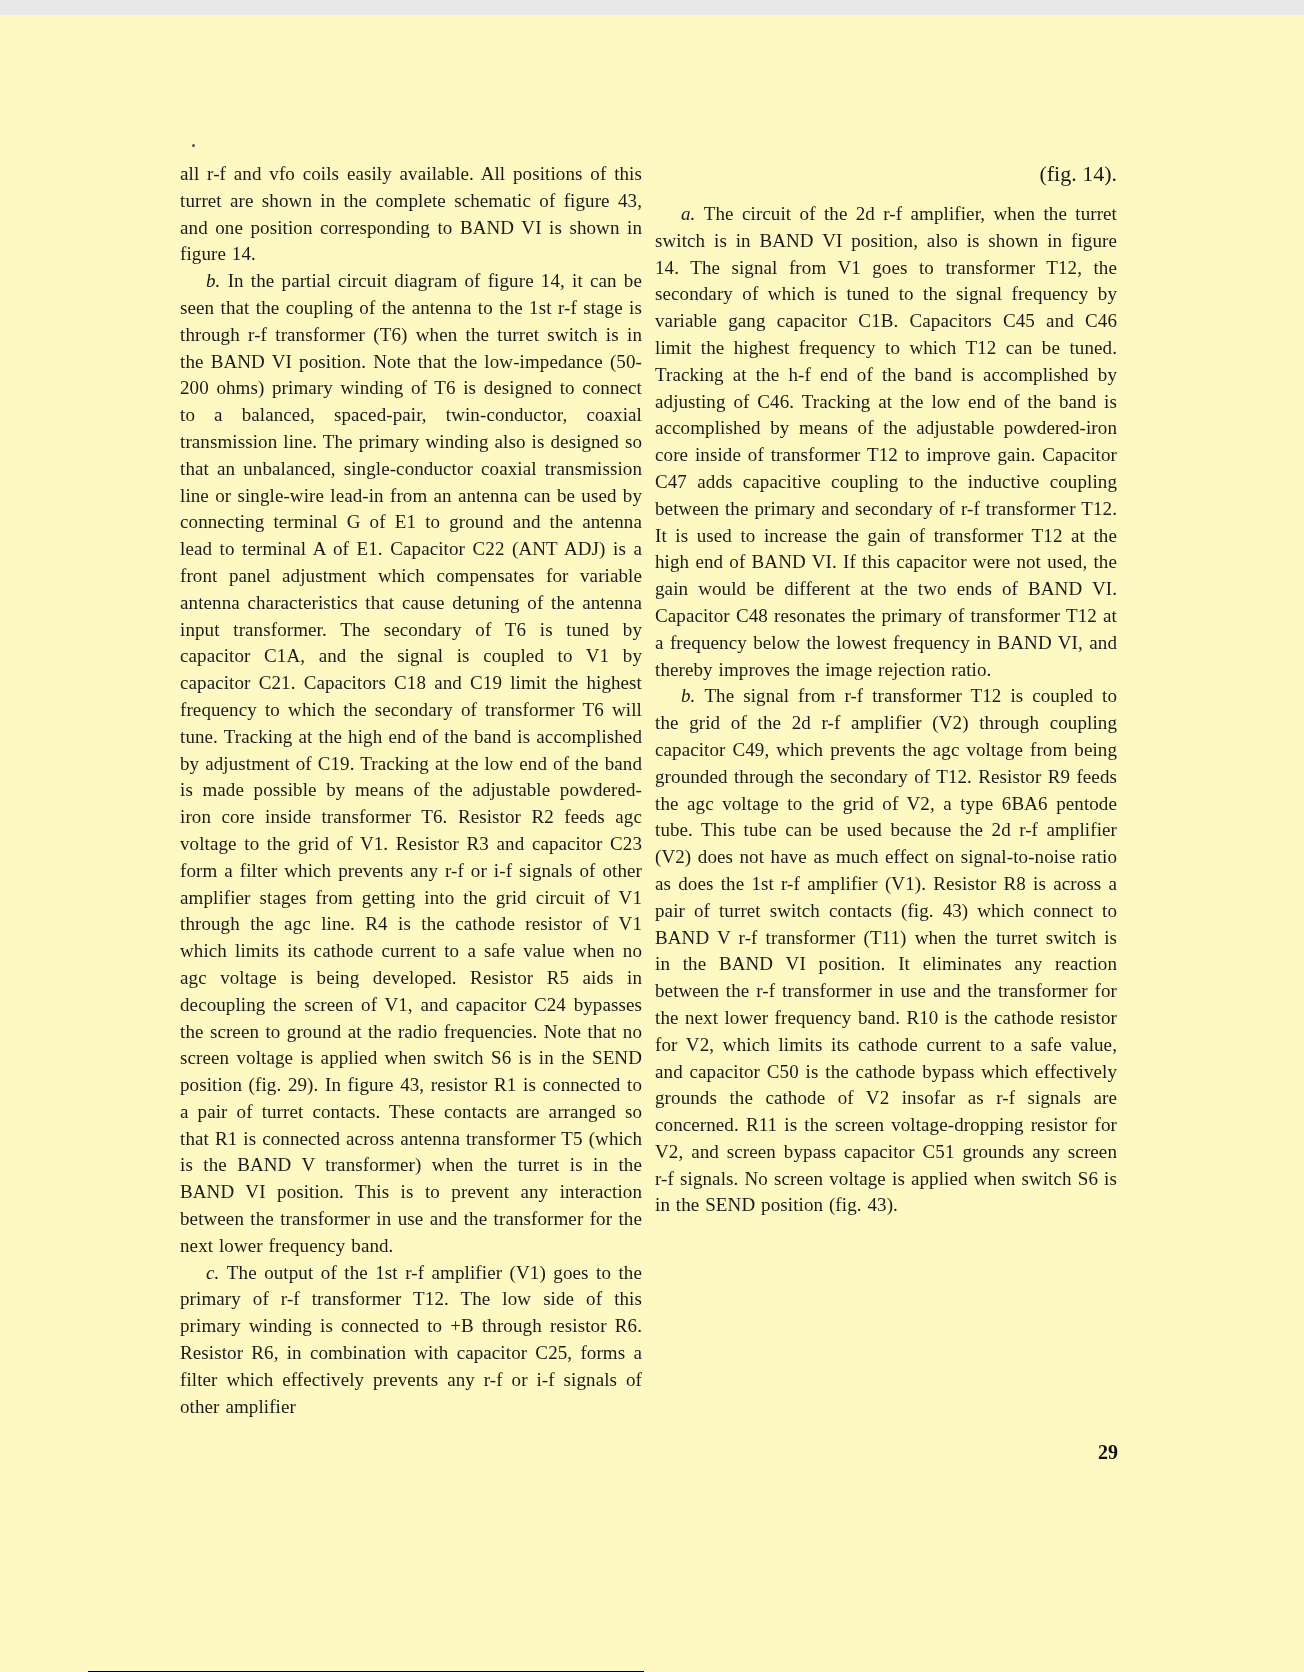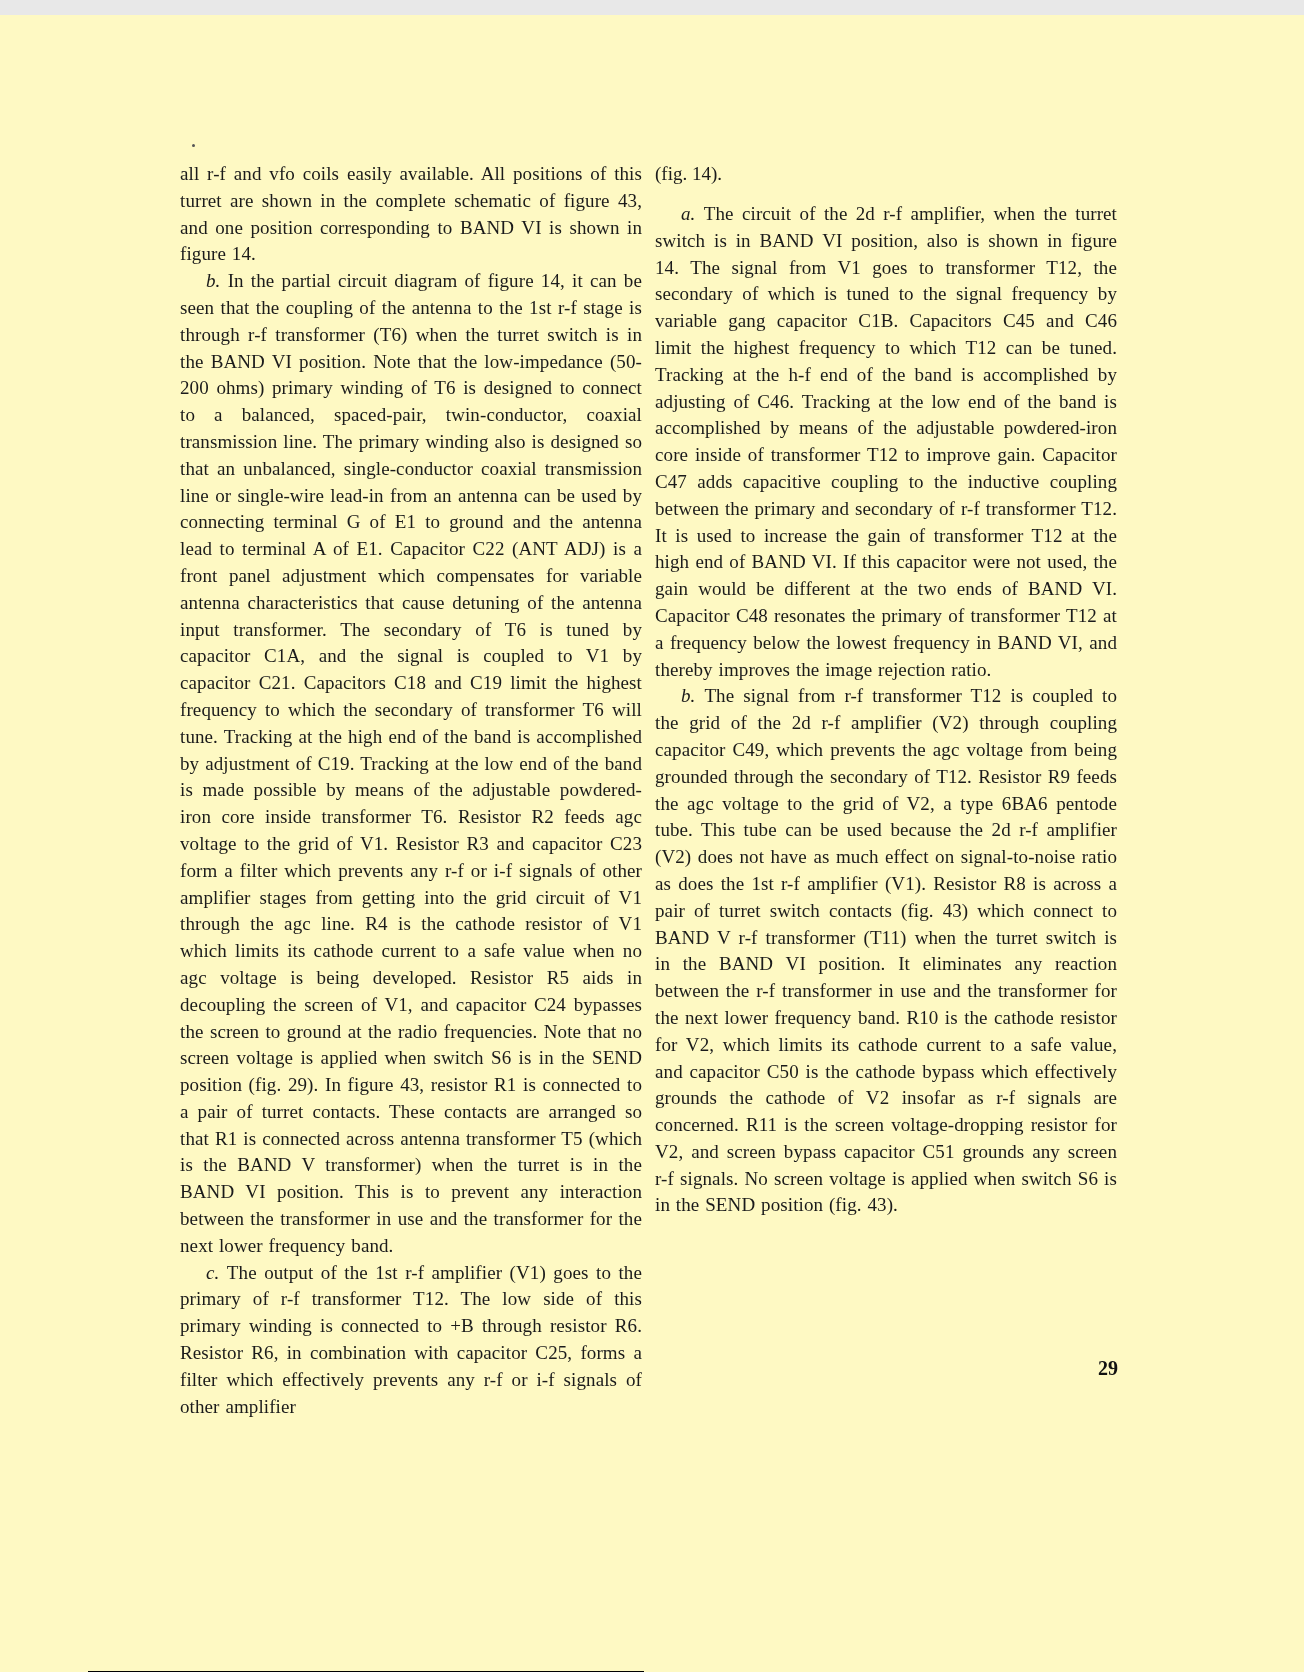--- a/index.html
+++ b/index.html
@@ -47,27 +47,27 @@
     margin: 18px 0 12px 0;
     font-family: "Liberation Sans", sans-serif;
     font-weight: 700;
     font-size: 21.5px;
     letter-spacing: 0.3px;
     color: #141414;
     text-align: left;
   }
   .fig-ref {
     margin: 0 0 14px 0;
-    font-size: 19px;
+    font-size: 22px;
     line-height: 26px;
-    text-align: left;
+    text-align: right;
   }
   .page-number {
     position: absolute;
-    top: 1342px;
+    top: 1426px;
     right: 186px;
     font-family: "Liberation Serif", serif;
     font-weight: 700;
     font-size: 20px;
     color: #111;
   }
   .scan-bar {
     position: absolute;
     left: 88px;
     top: 1656px;

